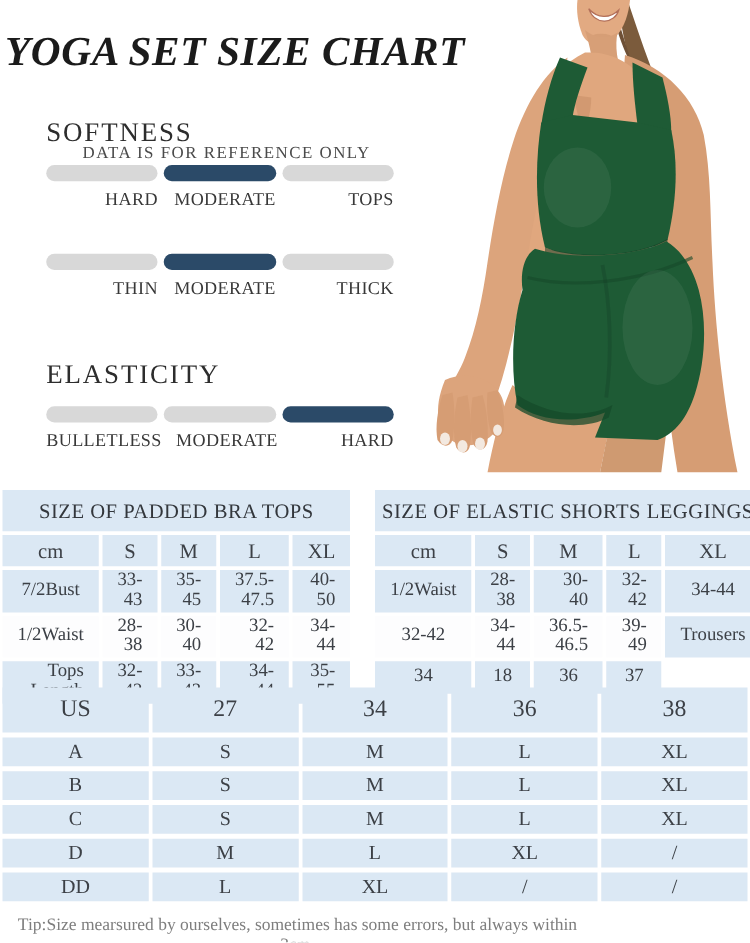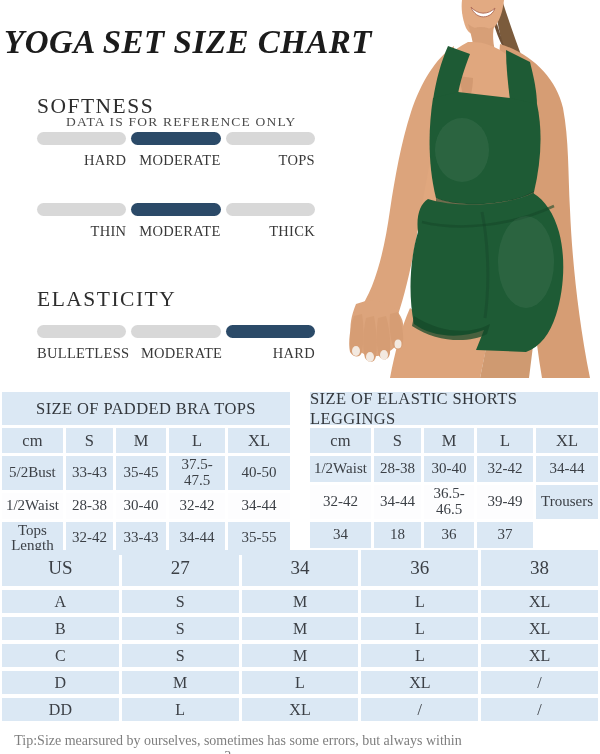--- a/index.html
+++ b/index.html
@@ -24,22 +24,22 @@
   .bar-labels{display:flex;gap:5px;margin-top:7px;font-size:14.5px;color:#383838;letter-spacing:.3px;}
   .bar-labels span{flex:1;text-align:right;white-space:nowrap;}
   .bar-labels span:first-child{text-align:right;}
 
   
   .size-tables{position:absolute;top:392px;left:2px;width:596px;display:flex;gap:20px;}
   .stable{flex:1;}
   .stable-title{height:33px;background:#dbe8f4;display:flex;align-items:center;justify-content:center;
                 font-size:16.5px;letter-spacing:.4px;color:#33373c;margin-bottom:3px;}
   .sgrid{display:grid;grid-template-columns:62fr 48fr 51fr 57fr 63fr;gap:3px;}
-  .cell{background:#dbe8f4;display:flex;align-items:center;justify-content:center;text-align:center;
-        font-size:15px;color:#3c4046;min-height:24px;line-height:1.05;padding:1px 0;}
+  .cell{background:#dbe8f4;display:flex;align-items:center;justify-content:center;text-align:right;
+        font-size:15px;color:#3c4046;min-height:24px;line-height:1.05;padding:1px 12px;}
   .cell.head{font-size:16.5px;min-height:23px;}
   .cell.white{background:#fdfdfe;}
 
   
   .us-table{position:absolute;top:550px;left:2px;width:596px;display:grid;
             grid-template-columns:repeat(5,1fr);column-gap:3px;row-gap:4px;}
   .ucell{background:#dbe8f4;display:flex;align-items:center;justify-content:center;
          font-size:16px;color:#3c4046;height:23px;}
   .ucell.head{height:36px;font-size:19px;}
 
@@ -148,21 +148,21 @@
 
     <div class="stable">
       <div class="stable-title">SIZE OF PADDED BRA TOPS</div>
       <div class="sgrid">
         <div class="cell head">cm</div>
         <div class="cell head">S</div>
         <div class="cell head">M</div>
         <div class="cell head">L</div>
         <div class="cell head">XL</div>
 
-        <div class="cell">5/2Bust</div>
+        <div class="cell">7/2Bust</div>
         <div class="cell">33-43</div>
         <div class="cell">35-45</div>
         <div class="cell">37.5-47.5</div>
         <div class="cell">40-50</div>
 
         <div class="cell white">1/2Waist</div>
         <div class="cell white">28-38</div>
         <div class="cell white">30-40</div>
         <div class="cell white">32-42</div>
         <div class="cell white">34-44</div>

